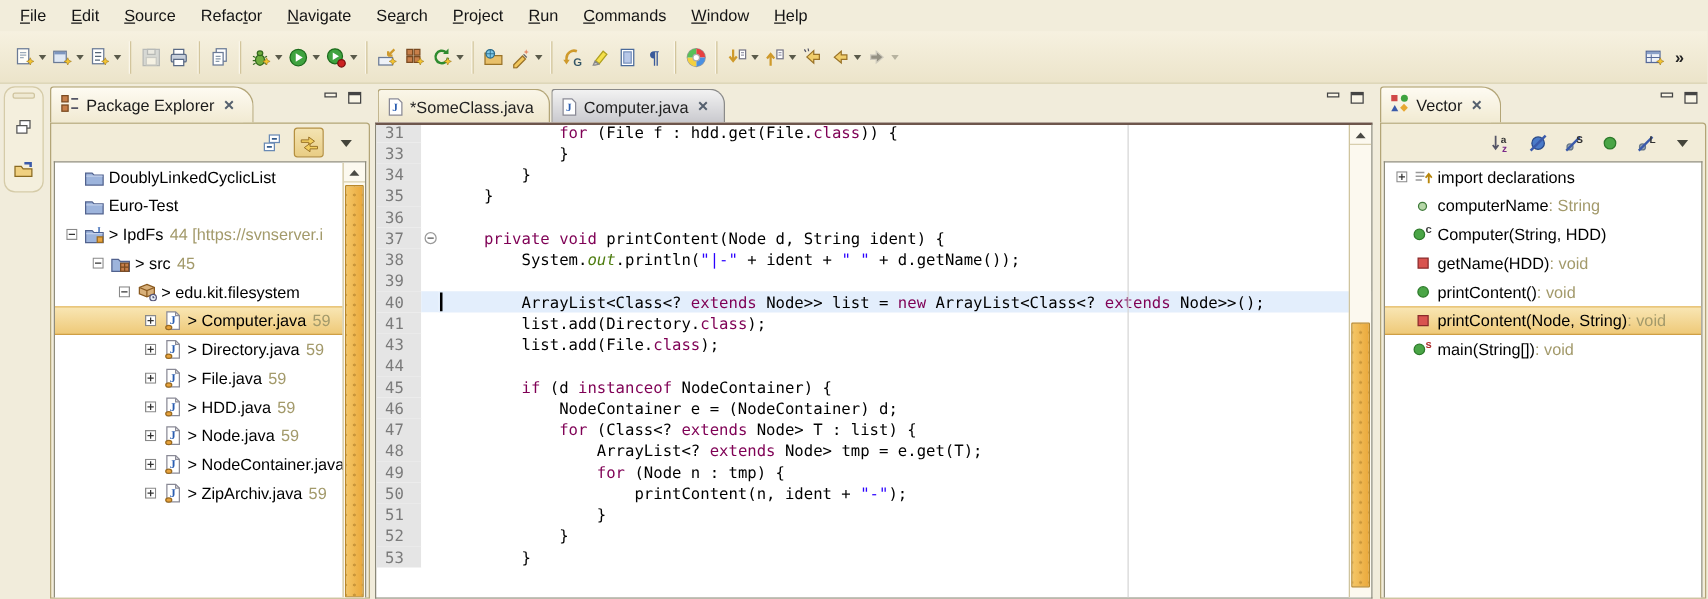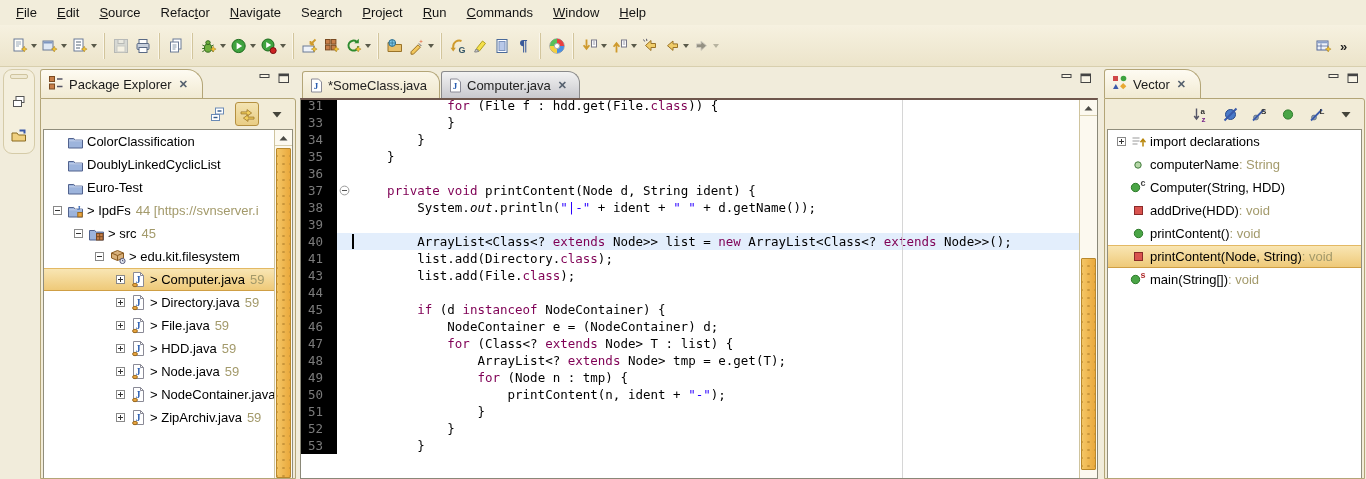--- a/index.html
+++ b/index.html
@@ -67,29 +67,29 @@
   .etabs{display:flex;align-items:flex-end;height:31px;gap:1px;padding-left:2px}
   .etab{display:flex;align-items:center;gap:5px;height:27px;padding:0 12px 0 7px;box-sizing:border-box;
     font-size:13px;border:1px solid #b3a577;border-bottom:none;border-radius:3px 12px 0 0;
     background:linear-gradient(#faf6e8,#efe7cd);color:#222;white-space:nowrap}
   .etab.active{border-color:#8a8a8a;background:linear-gradient(#f2f2f2,#c9c9ce);}
   .ed-content{flex:1;position:relative;background:#fff;border:1px solid #8a8878;
     border-top:2px solid #6e564c;overflow:hidden;min-height:0}
   .code-wrap{position:absolute;inset:0;font-family:"DejaVu Sans Mono","Liberation Mono",monospace;
     font-size:12.5px;line-height:17px}
   .code-line{display:flex;height:17px}
-  .ln{width:36px;flex:none;text-align:left;padding-left:7px;color:#7b7b7b;background:#000000;box-sizing:border-box}
+  .ln{width:36px;flex:none;text-align:left;padding-left:7px;color:#7b7b7b;background:#e5e5e5;box-sizing:border-box}
   .fold{width:14px;flex:none;display:flex;align-items:center;justify-content:center;background:#fff}
   .src{flex:1;white-space:pre;position:relative;padding-left:6px}
   .code-line.current .src,.code-line.current .fold{background:#e3eefc}
   .cursor{position:absolute;left:1px;top:1px;width:2px;height:15px;background:#000}
   .tk-pl{color:#000}
   .tk-kw{color:#7f0055;font-weight:normal}
   .tk-str{color:#2a00ff}
-  .tk-sf{color:#000000;font-style:italic}
+  .tk-sf{color:#4d7c0f;font-style:italic}
   .margin-line{position:absolute;left:601px;top:0;bottom:0;width:1px;background:#d6d6d6}
   
   .mlist{position:absolute;inset:0;font-size:13px;overflow:hidden}
   .mrow{height:23px;display:flex;align-items:center;white-space:nowrap;padding-left:5px}
   .mrow.selected{background:linear-gradient(#f9e7b6,#eec876);box-shadow:inset 0 1px 0 #e3b964, inset 0 -1px 0 #cf9f45}
   .mexp{width:17px;flex:none;display:flex;align-items:center;justify-content:center}
   .micon{width:16px;flex:none;display:flex;align-items:center;justify-content:center;position:relative}
   .mmod{font-size:9px;font-weight:bold;position:relative;top:-5px;margin:0 0 0 -1px}
   .mmod.s{color:#b03030}
   .mmod.c{color:#444}
@@ -472,33 +472,20 @@
               <span style="width: 5px; flex: 0 0 auto;"></span>
               <span class="texp"></span>
               <span class="ticon">
                 <span style="display: inline-flex; align-items: center;">
                   <svg width="17" height="16" viewBox="0 0 17 16" xmlns="http://www.w3.org/2000/svg">
                     <path d="M1.5 4.5h5.2l1.6 1.6h7.2v7.9H1.5z" fill="#9db4dc" stroke="#51628e"></path>
                     <path d="M2 6.8h13" stroke="#c3d0ea"></path>
                   </svg>
                 </span>
               </span>
-              <span class="tlabel">ColorClassification</span>
-            </div>
-            <div class="trow">
-              <span style="width: 5px; flex: 0 0 auto;"></span>
-              <span class="texp"></span>
-              <span class="ticon">
-                <span style="display: inline-flex; align-items: center;">
-                  <svg width="17" height="16" viewBox="0 0 17 16" xmlns="http://www.w3.org/2000/svg">
-                    <path d="M1.5 4.5h5.2l1.6 1.6h7.2v7.9H1.5z" fill="#9db4dc" stroke="#51628e"></path>
-                    <path d="M2 6.8h13" stroke="#c3d0ea"></path>
-                  </svg>
-                </span>
-              </span>
               <span class="tlabel">DoublyLinkedCyclicList</span>
             </div>
             <div class="trow">
               <span style="width: 5px; flex: 0 0 auto;"></span>
               <span class="texp"></span>
               <span class="ticon">
                 <span style="display: inline-flex; align-items: center;">
                   <svg width="17" height="16" viewBox="0 0 17 16" xmlns="http://www.w3.org/2000/svg">
                     <path d="M1.5 4.5h5.2l1.6 1.6h7.2v7.9H1.5z" fill="#9db4dc" stroke="#51628e"></path>
                     <path d="M2 6.8h13" stroke="#c3d0ea"></path>
@@ -1051,21 +1038,21 @@
             </div>
             <div class="mrow">
               <span class="mexp"></span>
               <span class="micon">
                 <span style="display: inline-flex; align-items: center;">
                   <svg width="11" height="11" viewBox="0 0 11 11" xmlns="http://www.w3.org/2000/svg">
                     <rect x="1.5" y="1.5" width="8" height="8" fill="#d9534f" stroke="#8a2a2a"></rect>
                   </svg>
                 </span>
               </span>
-              <span class="mlabel">addDrive(HDD)</span>
+              <span class="mlabel">getName(HDD)</span>
               <span class="mtype"> : void</span>
             </div>
             <div class="mrow">
               <span class="mexp"></span>
               <span class="micon">
                 <span style="display: inline-flex; align-items: center;">
                   <svg width="11" height="11" viewBox="0 0 11 11" xmlns="http://www.w3.org/2000/svg">
                     <circle cx="5.5" cy="5.5" r="4.2" fill="#4aa546" stroke="#2d7a2a"></circle>
                   </svg>
                 </span>

